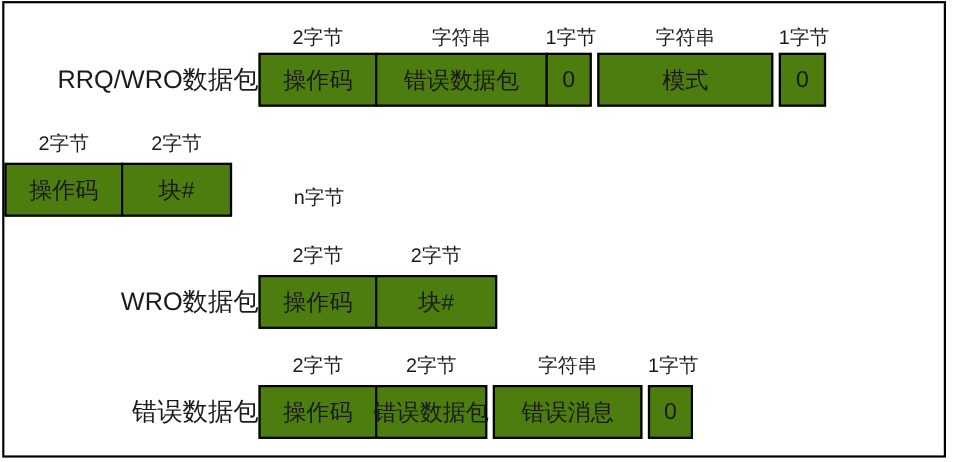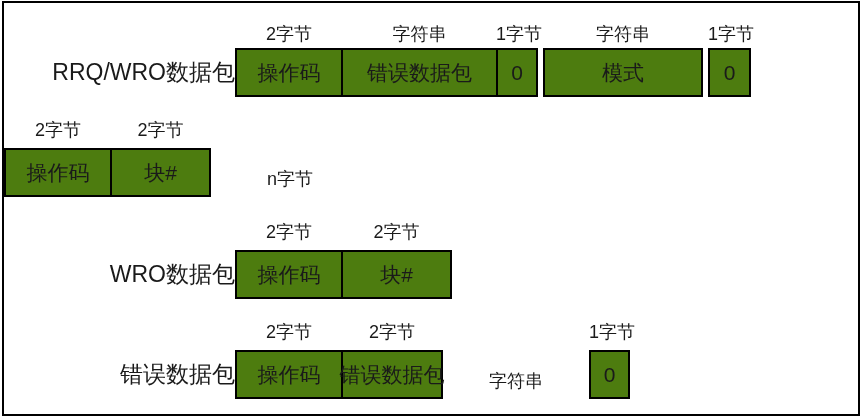--- a/index.html
+++ b/index.html
@@ -142,20 +142,21 @@
       <div class="field" style="width:108px">
         <div class="size-label">2字节</div>
         <div class="cell">操作码</div>
       </div>
       <div class="field" style="width:102px">
         <div class="size-label">2字节</div>
         <div class="cell">错误数据包</div>
       </div>
       <div class="field gap" style="width:136px">
         <div class="size-label">字符串</div>
+        <div class="cell">错误消息</div>
       </div>
       <div class="field gap" style="width:41px">
         <div class="size-label">1字节</div>
         <div class="cell">0</div>
       </div>
     </div>
   </div>
 
 </div>
 

